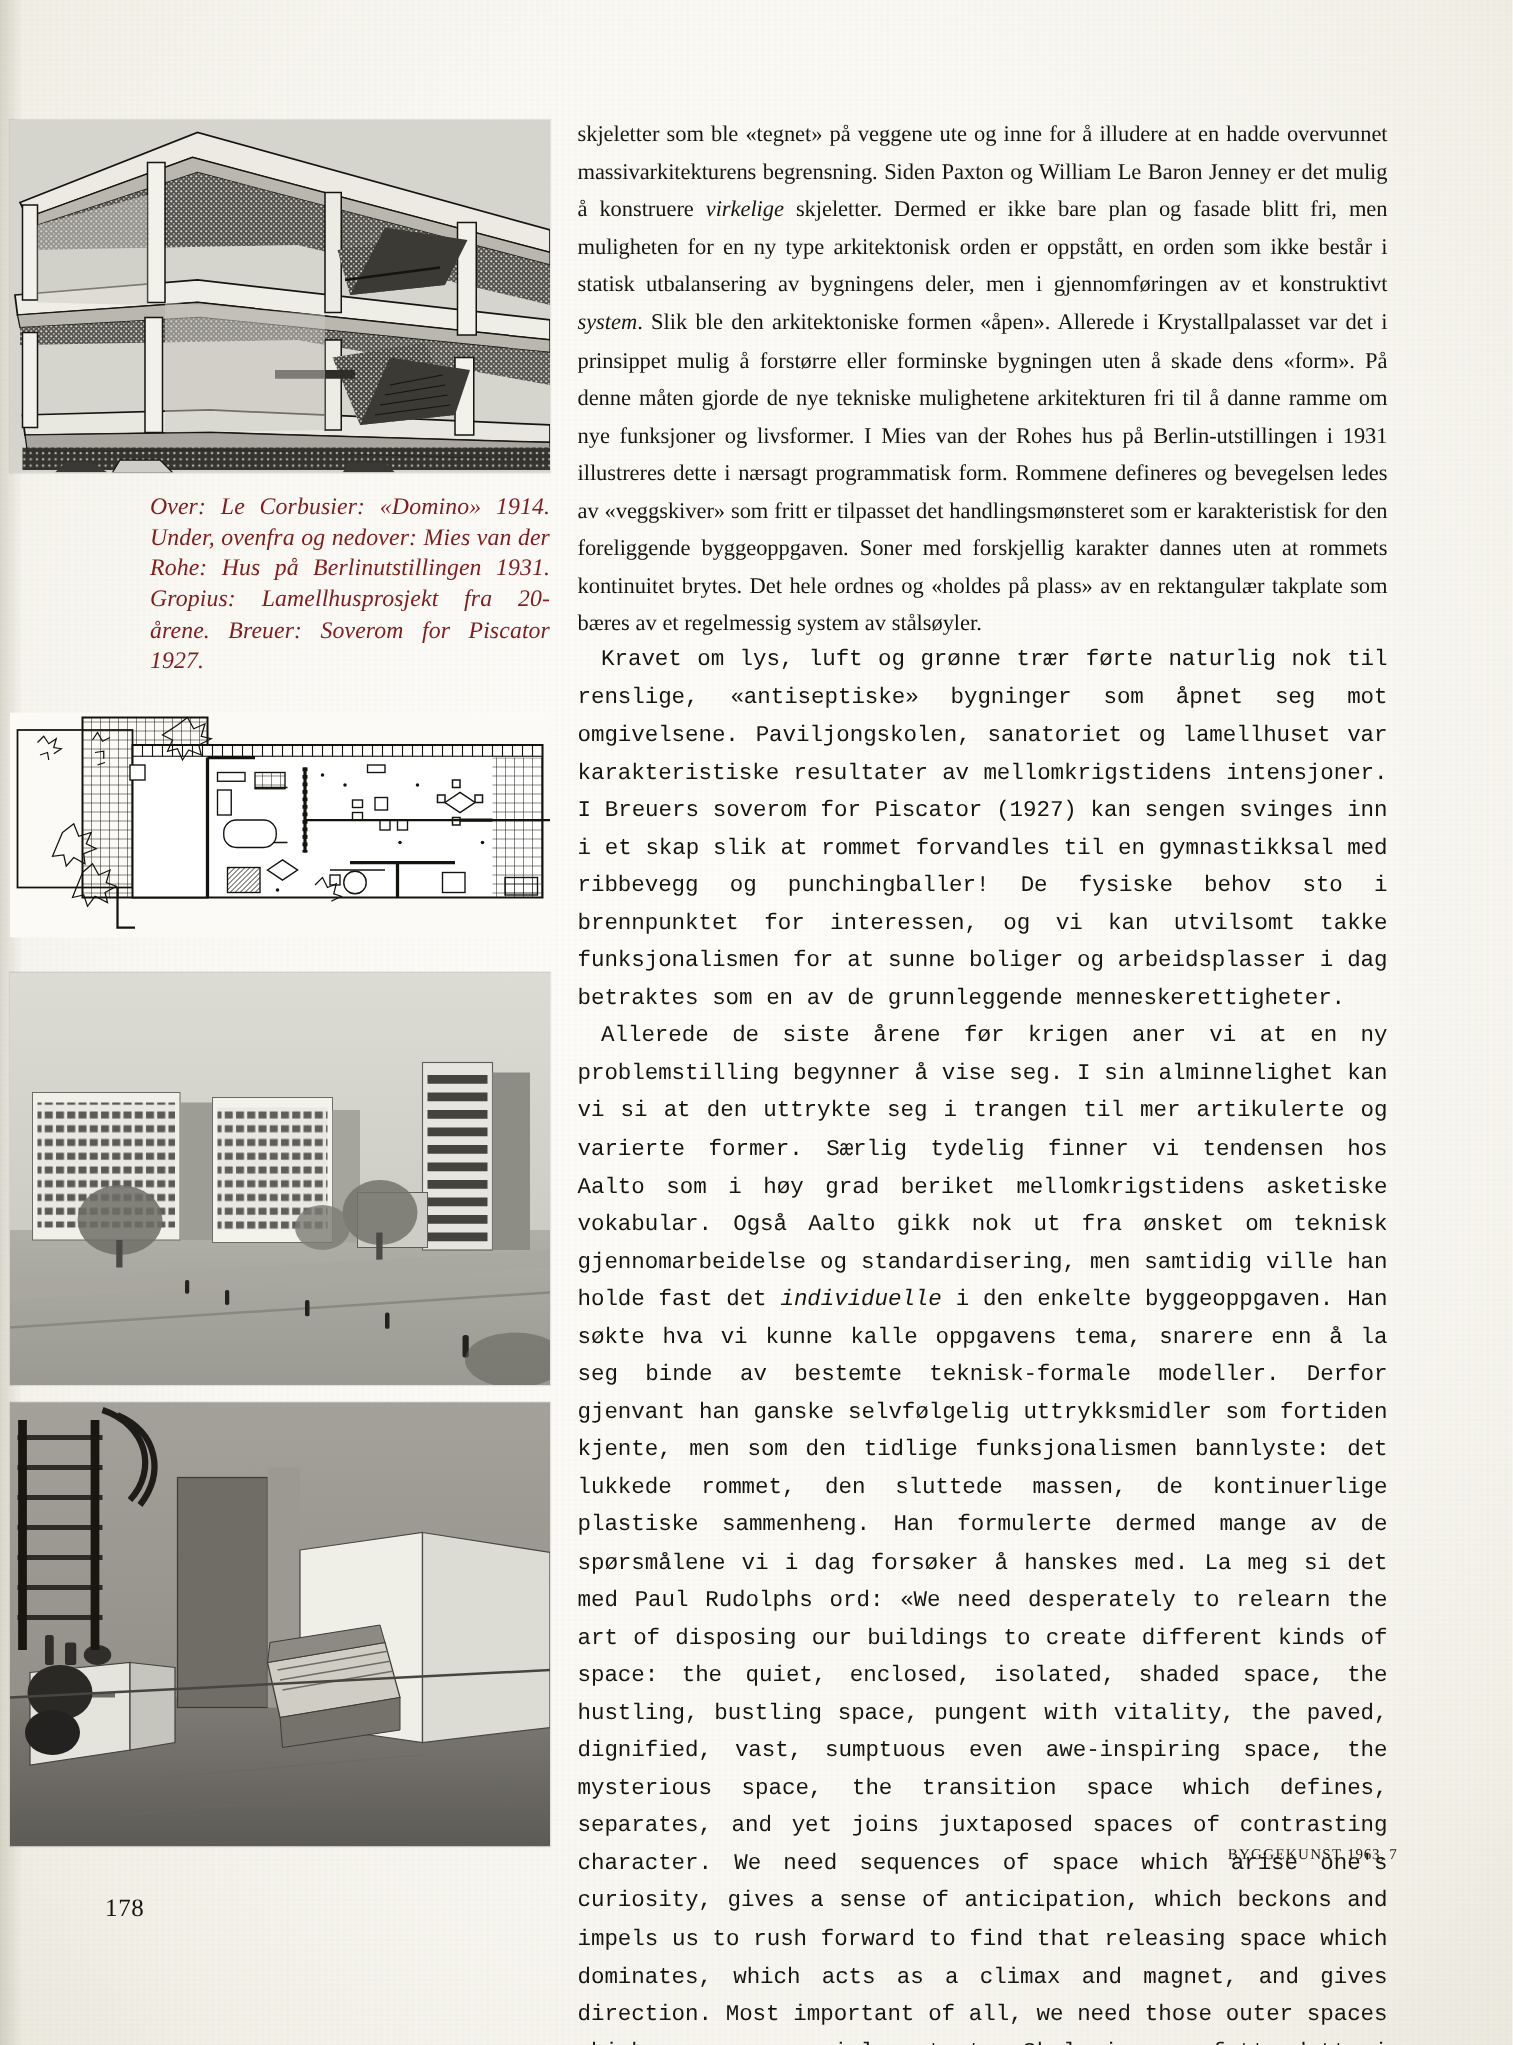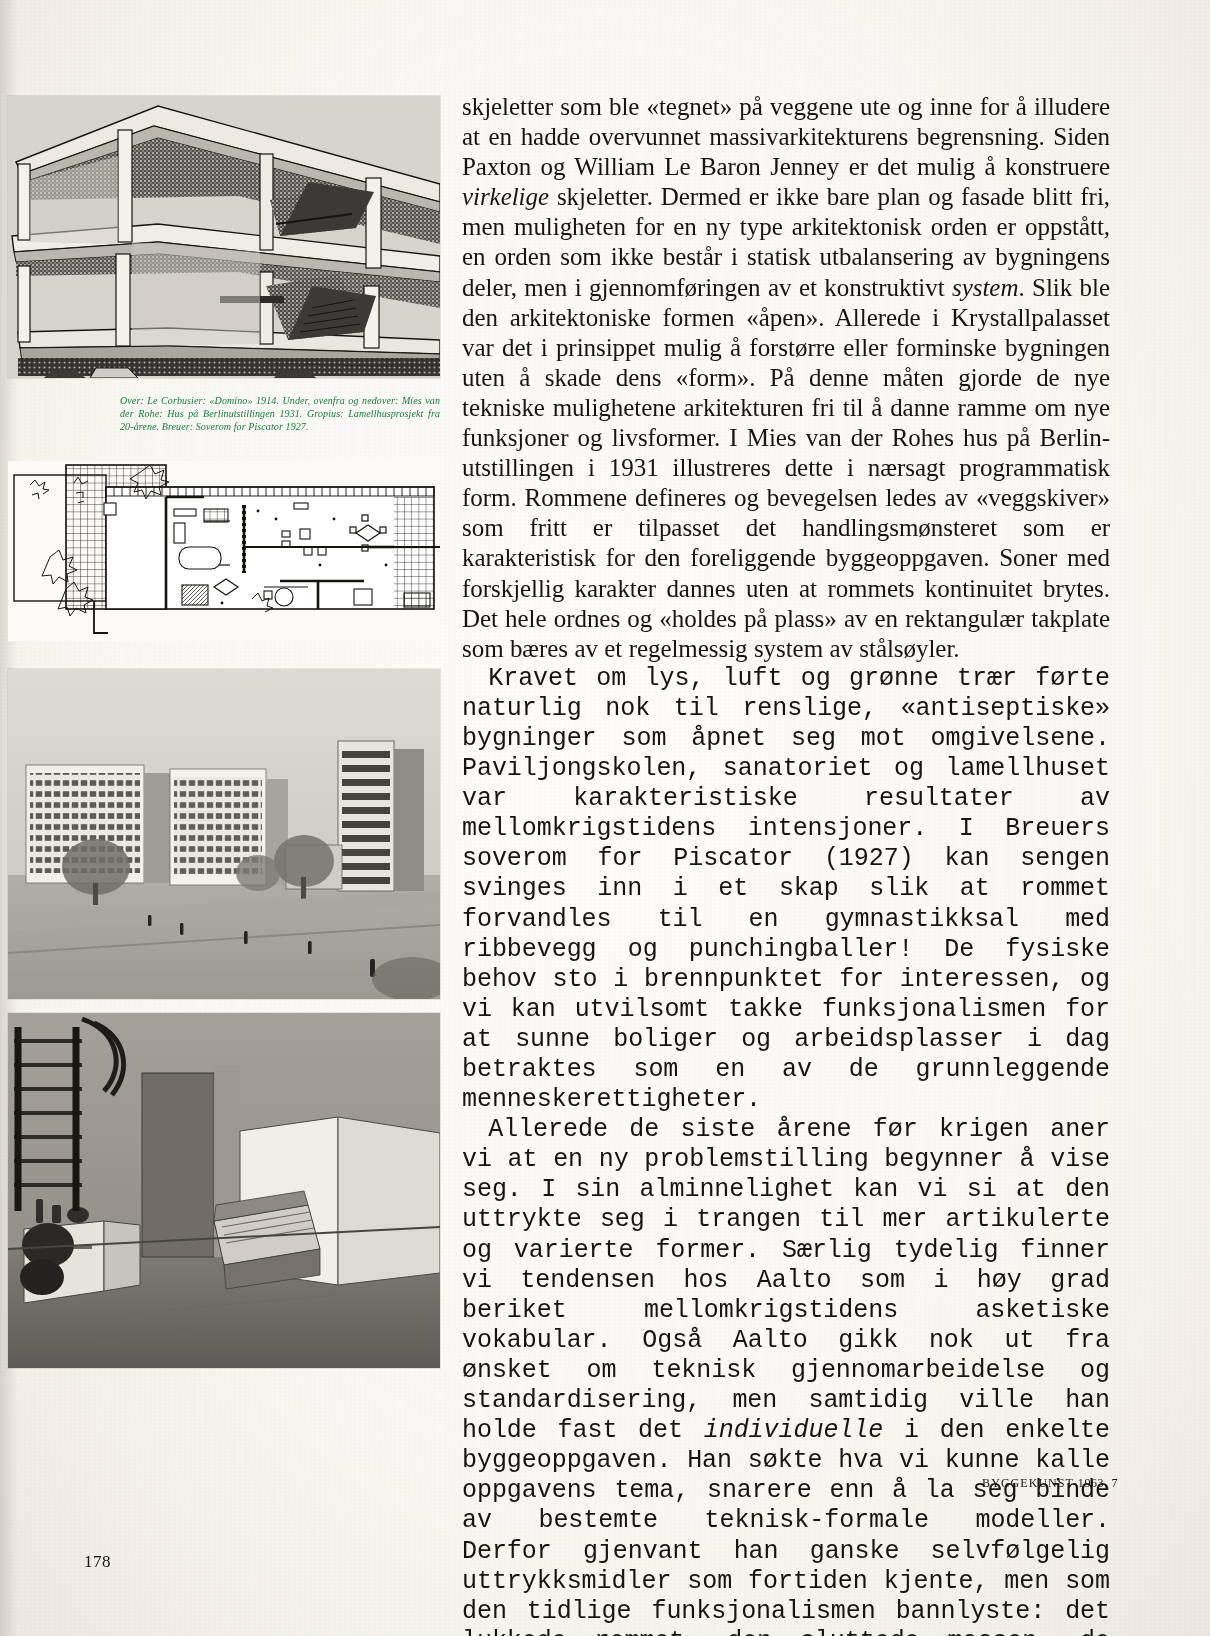--- a/index.html
+++ b/index.html
@@ -44,24 +44,24 @@
     background:#d8d7cf;
     position:relative;overflow:hidden;
     box-shadow:0 0 0 1px rgba(0,0,0,0.08);
   }
   .fig-domino svg{display:block;width:100%;height:100%;}
 
   
   .caption{
     width:320px;margin:16px 0 0 112px;
     font-style:italic;
-    font-size:10px;
+    font-size:19px;
     line-height:1.30;
     text-align:justify;
-    color:#15803d;
+    color:#7f1d1d;
     font-family:"Liberation Serif","DejaVu Serif",serif;
     letter-spacing:.1px;
   }
 
   
   .fig-plan{
     margin-top:28px;
     width:432px;height:180px;
     position:relative;
   }
@@ -87,35 +87,35 @@
   }
   .fig-breuer svg{display:block;width:100%;height:100%;}
 
   
   .text-col{
     position:absolute;
     left:462px;top:92px;width:648px;
   }
   .text-col p{
     margin:0;
-    font-size:25px;
+    font-size:18px;
     line-height:30.1px;
     text-align:justify;
     text-justify:inter-word;
     hyphens:none;
     letter-spacing:-0.05px;
     word-spacing:0.2px;
   }
   .text-col p + p{ text-indent:1.05em;font-family:Liberation Mono, monospace; }
   .text-col p i{font-style:italic;}
 
   
   .folio{
-    position:absolute;left:84px;top:1552px;
-    font-size:17px;letter-spacing:.5px;
+    position:absolute;left:84px;top:1516px;
+    font-size:20px;letter-spacing:.5px;
   }
   .imprint{
     position:absolute;right:92px;top:1476px;
     font-size:12px;letter-spacing:1.05px;
     text-transform:uppercase;
   }
   .imprint .yr{ text-transform:none; letter-spacing:.6px; }
 </style>
 </head>
 <body>

